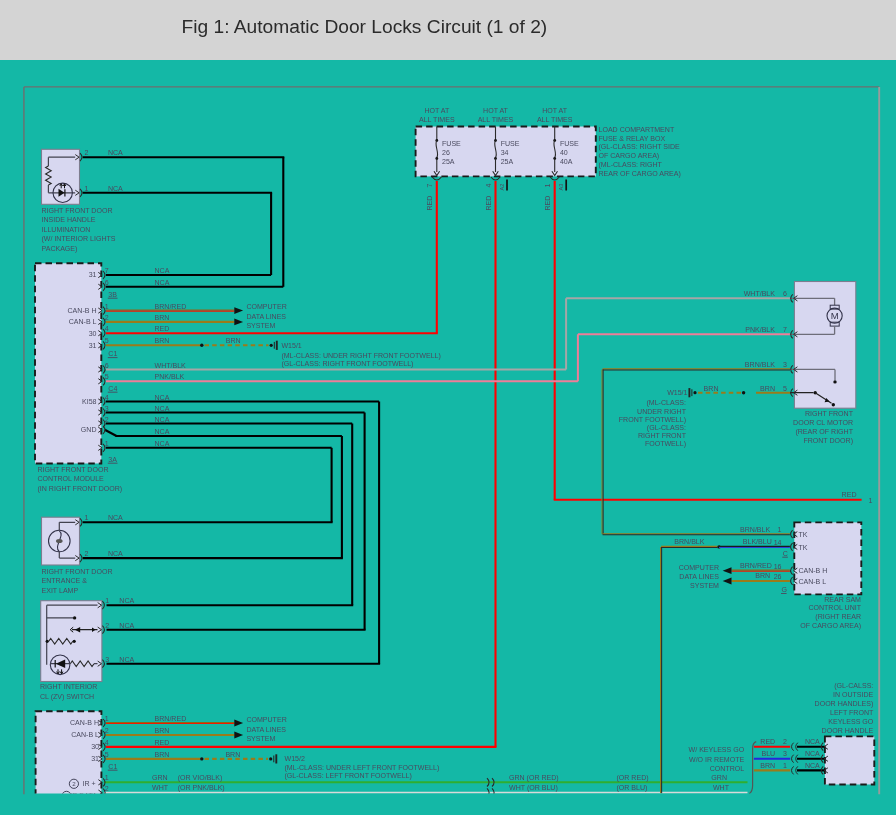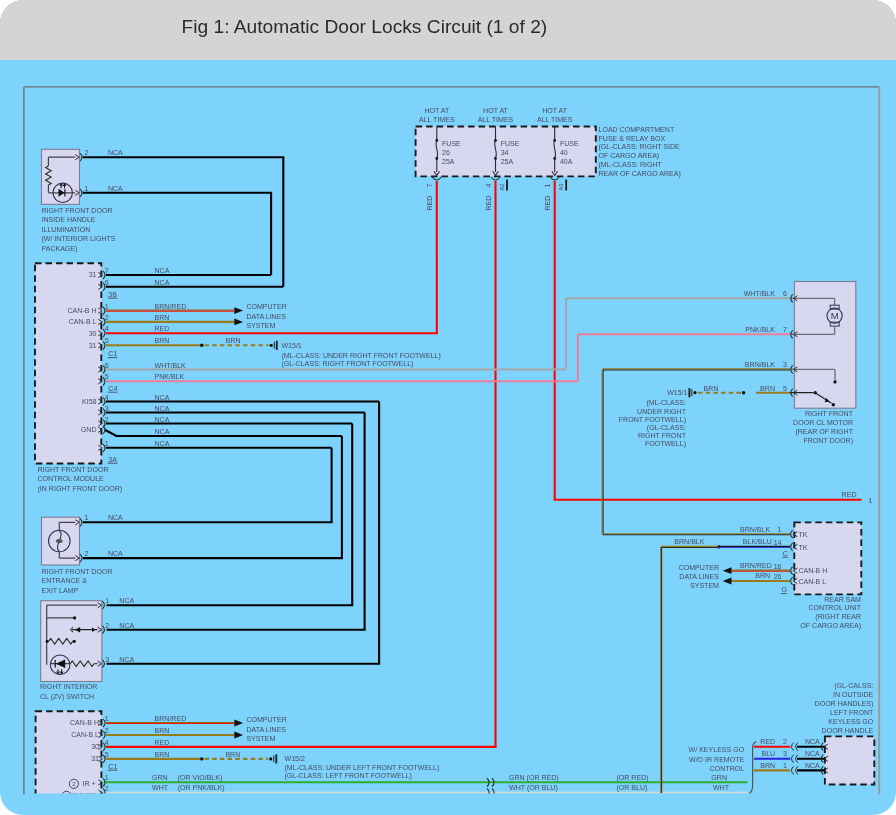--- a/index.html
+++ b/index.html
@@ -1,17 +1,17 @@
 <!DOCTYPE html>
 <html><head>
 <meta charset="utf-8">
 <style>
 html,body { margin:0; padding:0; background:#ffffff; }
 * { font-family: "Liberation Sans", sans-serif; }
-#page { position:relative; width:896px; height:815px; overflow:hidden; background:#7dd3fc;border-radius:23px; }
+#page { position:relative; width:896px; height:815px; overflow:hidden; background:#14b8a6; }
 </style>
 </head>
 <body>
 <div id="page">
 <svg width="896" height="815" viewBox="0 0 896 815" xmlns="http://www.w3.org/2000/svg">
 <rect x="0" y="0" width="896" height="60" fill="#d4d4d4"></rect>
 <text x="181.5" y="32.8" font-size="19.2" fill="#2b2b2b">Fig 1: Automatic Door Locks Circuit (1 of 2)</text>
 <line x1="23.9" y1="86.9" x2="23.9" y2="794.2" stroke="#6e6e6e" stroke-width="1.4"></line>
 <line x1="23.9" y1="86.9" x2="879.2" y2="86.9" stroke="#6e6e6e" stroke-width="1.4"></line>
 <line x1="879.2" y1="86.9" x2="879.2" y2="794.2" stroke="#9a9a9a" stroke-width="1.9"></line>

